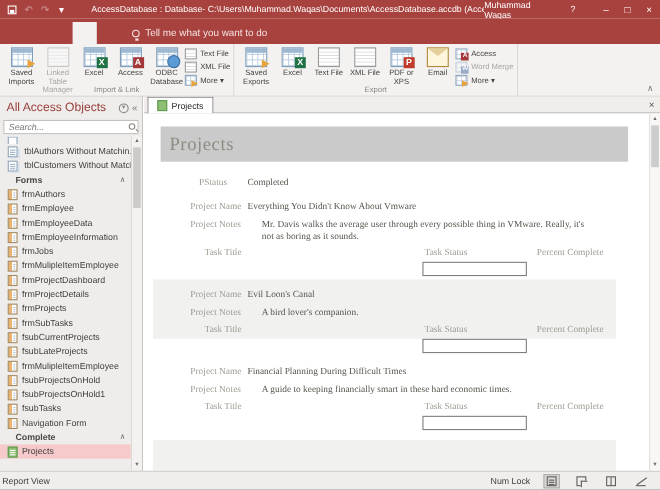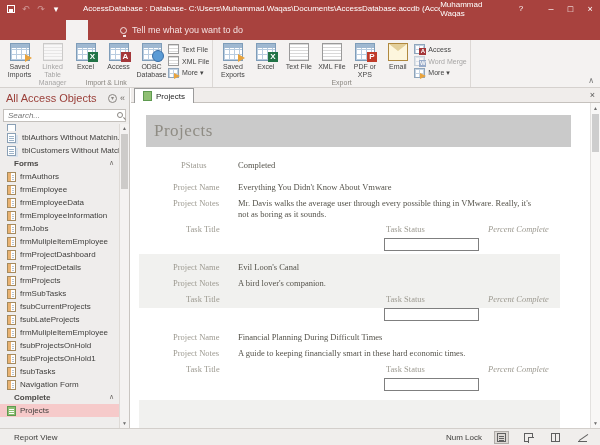--- a/index.html
+++ b/index.html
@@ -116,43 +116,43 @@
   
   .report{position:absolute;left:0;top:0;right:10px;bottom:0;font-family:"Liberation Serif",serif;color:#55534b;}
   .rband{margin:12px 0 0 15px;width:425px;height:32px;background:#cacaca;display:flex;align-items:center;}
   .rband .rtitle{font-size:17px;color:#8f8c84;padding-left:8px;letter-spacing:.5px;}
   .rrow{position:relative;height:14px;font-size:8.5px;}
   .rlabel{position:absolute;color:#9d9a91;}
   .rvalue{position:absolute;color:#55534b;}
   .c-pstatus{left:50px;}
   .c-label{left:42px;}
   .c-task{left:55px;}
-  .c-val{left:107px;}
+  .c-val{left:94px;}
   .c-status{left:255px;}
-  .c-pct{left:357px;font-style:italic;}
+  .c-pct{left:357px;}
   .pstatus-row{margin-top:13px;}
   .phead{position:relative;padding:8px 0 2px 0;}
   .phead .shadebg{display:none;}
   .pitem.shaded .phead .shadebg{display:block;position:absolute;left:8px;right:30px;top:0;bottom:0;background:#f1f1ef;}
   .phead>div{position:relative;}
   .rowname{height:16px;}
   .rownotes{position:relative;min-height:12px;font-size:8.5px;}
   .rownotes .rvalue{position:absolute;left:107px;width:300px;line-height:11px;}
   .rownotes .notes-spacer{visibility:hidden;display:block;margin-left:107px;width:300px;line-height:11px;}
   .rowcols{height:12px;margin-top:4px;text-align:center;}
   .rowinput{position:relative;height:16px;}
   .rowinput input{position:absolute;left:253px;top:0;width:95px;height:13px;border:1px solid #7f7f7f;background:#fff;
                   font-size:8px;padding:0 2px;font-family:"Liberation Serif",serif;}
   .pstub{margin-top:6px;position:relative;height:40px;}
   .pstub .shadebg{position:absolute;left:8px;right:30px;top:0;bottom:0;background:#f1f1ef;}
 
   
   .statusbar{position:absolute;left:0;bottom:0;right:0;height:17px;background:#f0eeec;border-top:1px solid #d3cfcb;
              display:flex;align-items:center;font-size:8px;color:#3f3e3c;}
-  .sb-left{padding-left:14px;}
+  .sb-left{padding-left:2px;}
   .sb-right{margin-left:auto;display:flex;align-items:center;gap:12px;padding-right:10px;}
   .viewicons{display:flex;align-items:center;gap:12px;}
   .vicon{width:15px;height:13px;display:flex;align-items:center;justify-content:center;}
   .vicon.active{background:#dcd8d4;border:1px solid #b0aca8;}
   .vg{width:9px;height:9px;border:1px solid #5f5f5f;position:relative;}
   .vg-lines::after{content:"";position:absolute;left:1px;top:2px;right:1px;height:1px;background:#5f5f5f;box-shadow:0 2px 0 #5f5f5f,0 4px 0 #5f5f5f;}
   .vg-corner::after{content:"";position:absolute;right:-2px;bottom:-2px;width:5px;height:5px;background:#f0eeec;border-left:1px solid #5f5f5f;border-top:1px solid #5f5f5f;}
   .vg-split::after{content:"";position:absolute;left:3px;top:0;bottom:0;width:1px;background:#5f5f5f;}
   .vg-diag{border:none;}
   .vg-diag::after{content:"";position:absolute;left:0;top:4px;width:11px;height:1px;background:#5f5f5f;transform:rotate(-35deg);}

